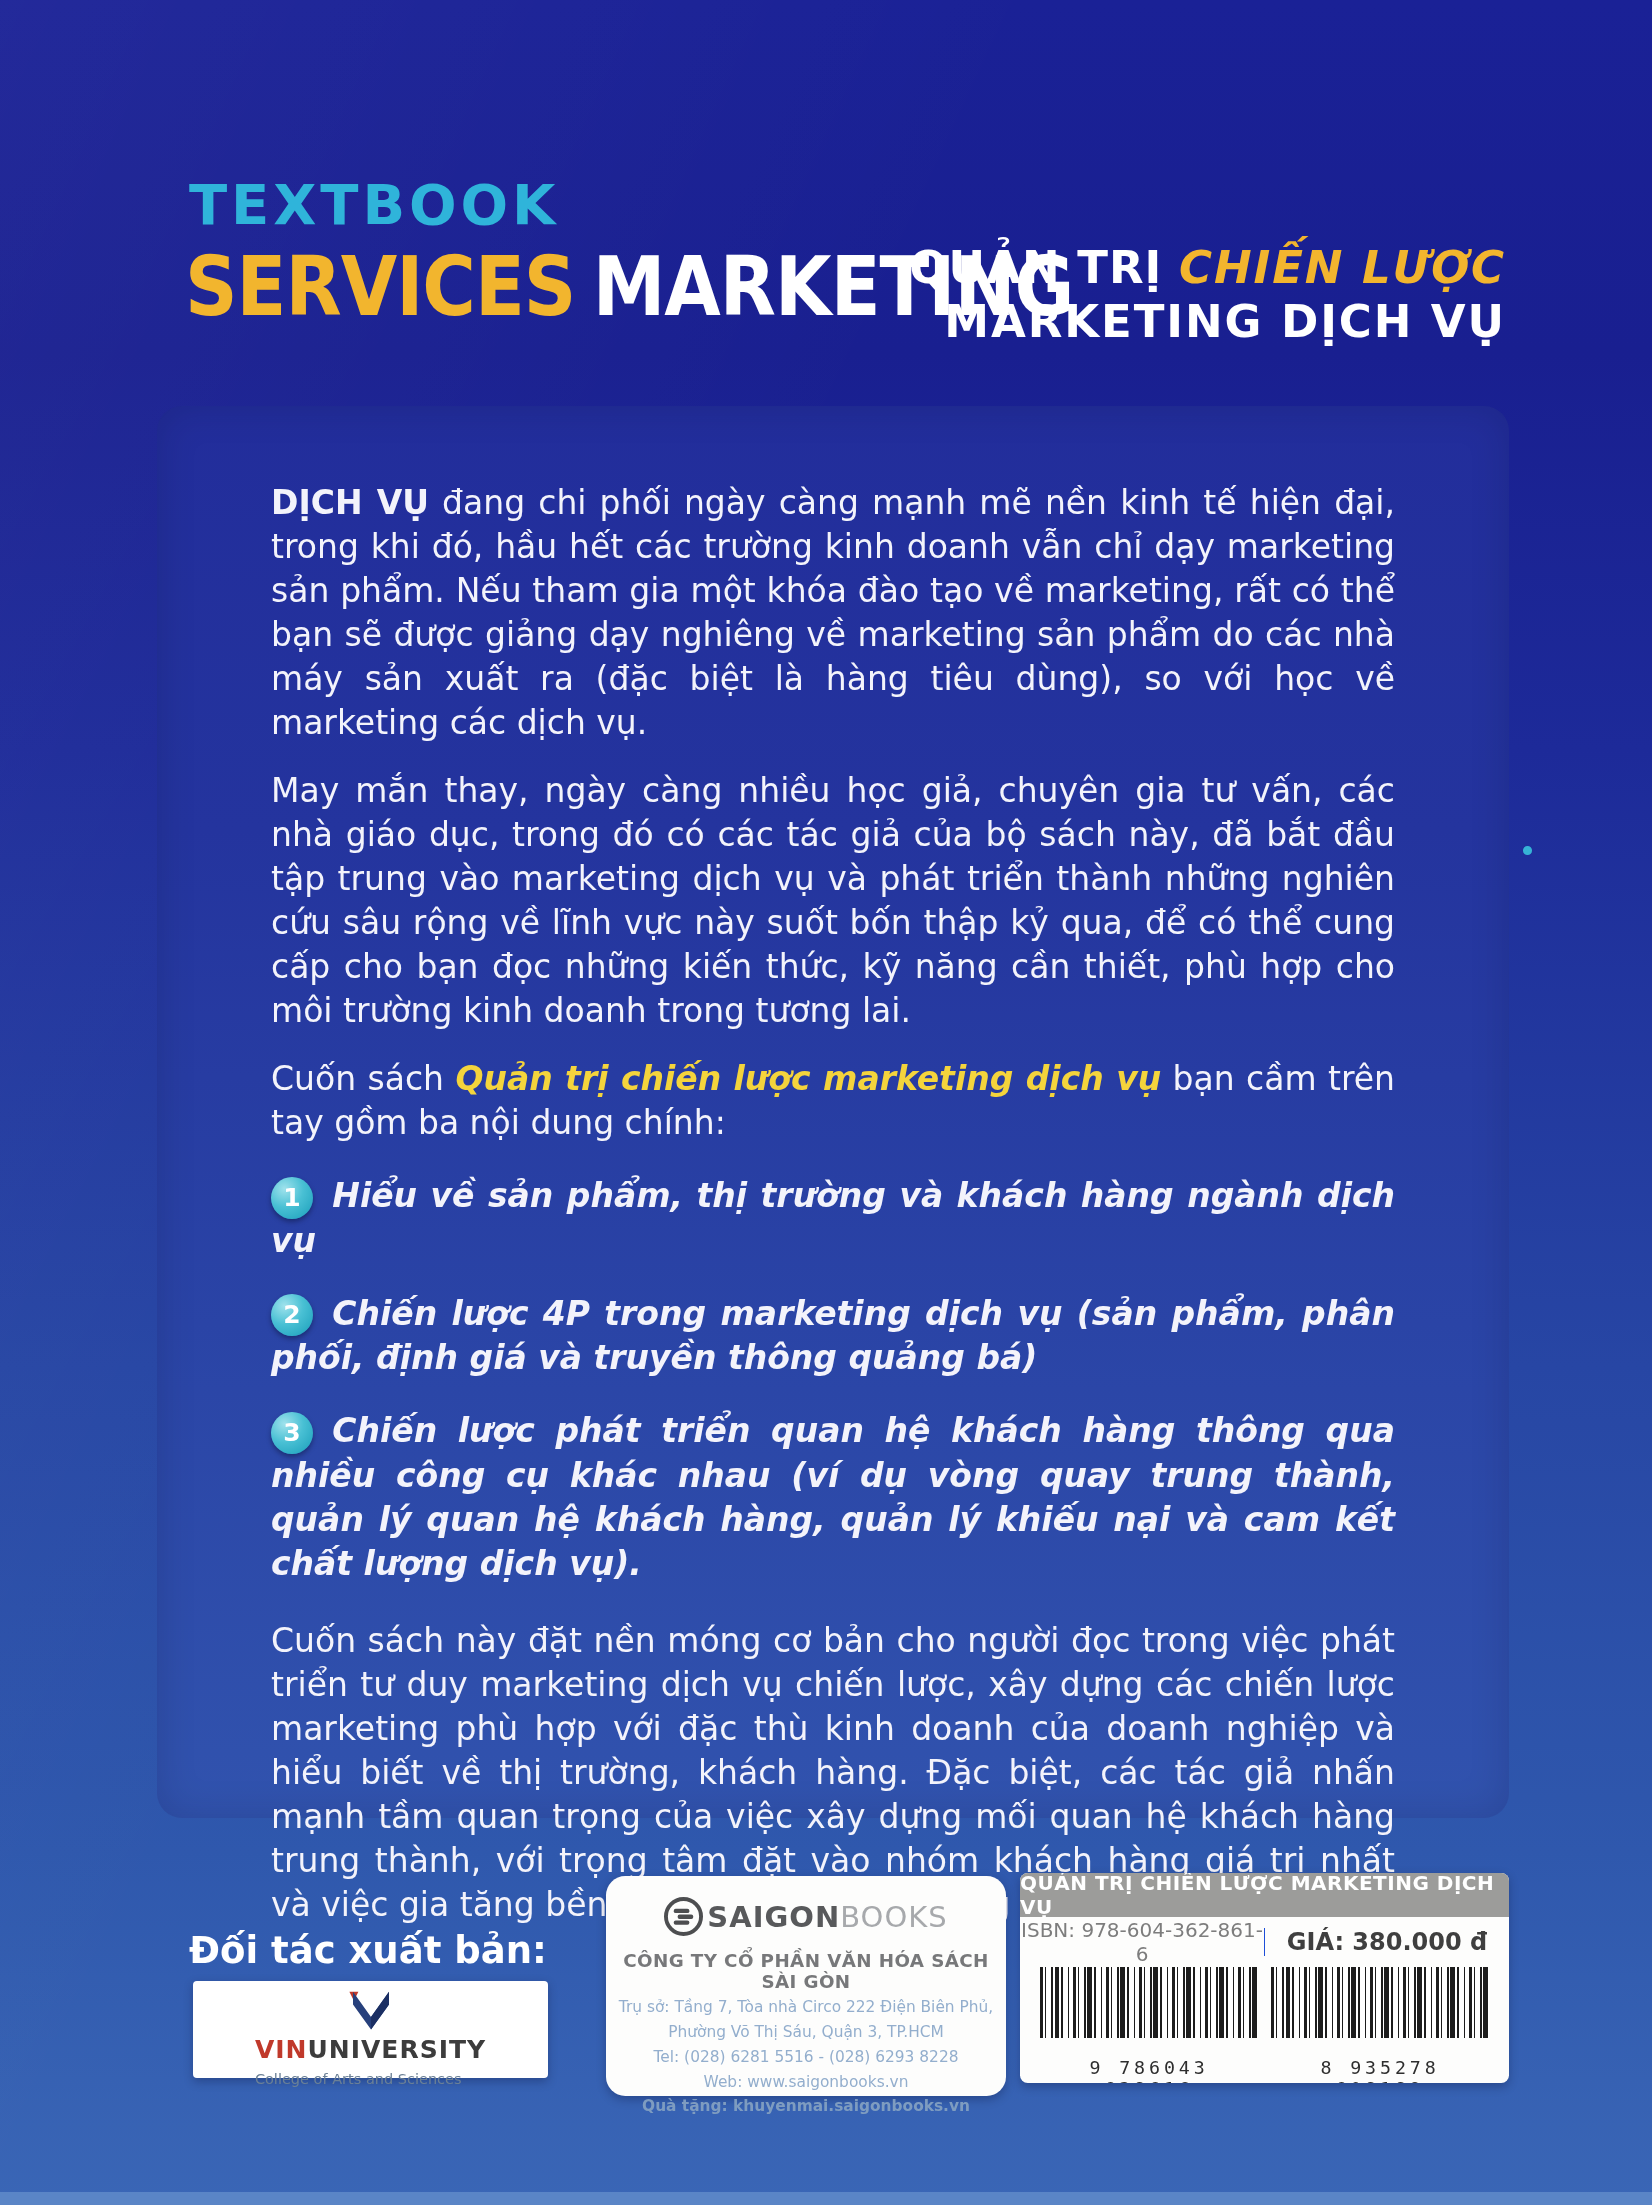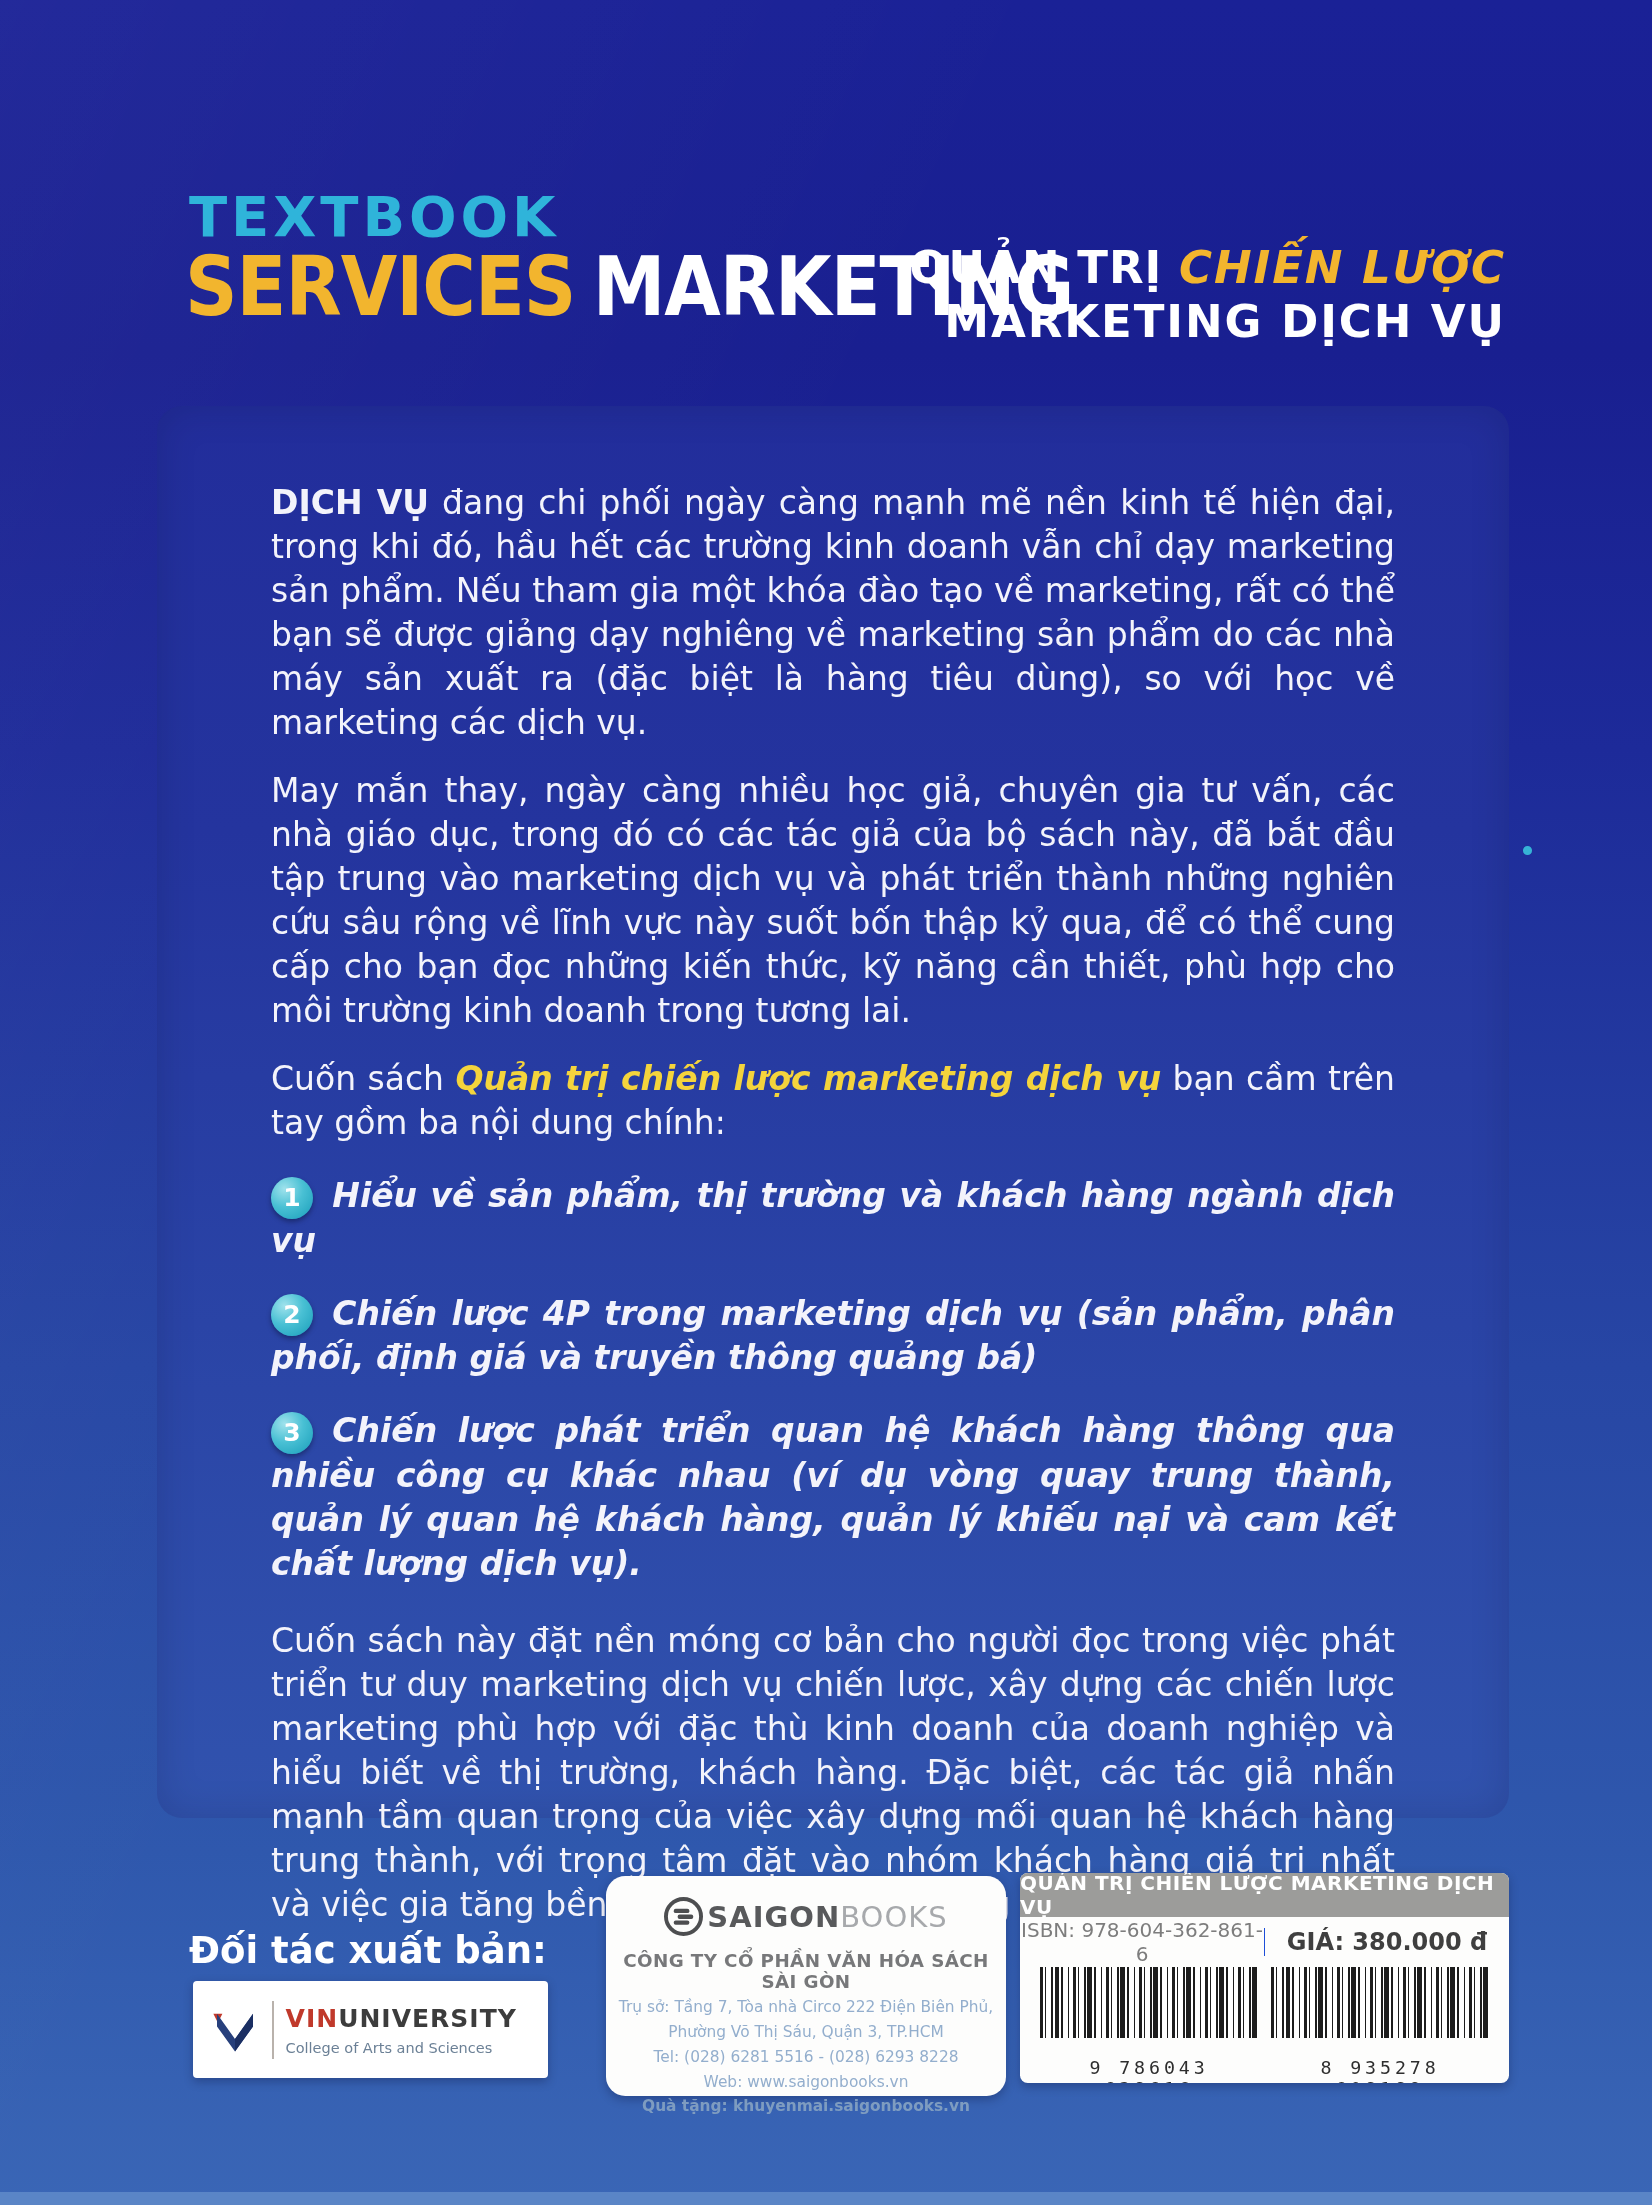--- a/index.html
+++ b/index.html
@@ -9,21 +9,21 @@
   .cover {
     position:relative; width:1653px; height:2205px; overflow:hidden;
     background:
       linear-gradient(115deg, rgba(255,255,255,0.04) 0%, rgba(255,255,255,0) 40%),
       linear-gradient(180deg, #1a2196 0%, #191f90 16%, #1d2a99 34%, #2746a4 62%, #2f58ad 84%, #3a66b6 100%);
   }
   .bottom-strip { position:absolute; left:0; bottom:0; width:100%; height:13.5px;
     background:#5a85c6; }
 
   
-  .series { position:absolute; left:189px; top:184px;
+  .series { position:absolute; left:189px; top:172px;
     font-size:56px; font-weight:800; letter-spacing:3.9px; color:#2fb4da; }
   .en-title { position:absolute; left:185px; top:239px; white-space:nowrap;
     font-size:73px; font-weight:900; letter-spacing:-1px; transform:scaleY(1.12);
     transform-origin:left top; }
   .en-title .y { color:#f2b52e; margin-right:17.4px; }
   .en-title .w { color:#ffffff; }
 
   .vn-title { position:absolute; right:147px; top:241px; text-align:right;
     color:#ffffff; font-weight:800; line-height:1.2; }
   .vn-title .l1 { font-size:45px; letter-spacing:1px; }
@@ -47,21 +47,21 @@
     align-items:center; justify-content:center; vertical-align:middle;
     margin-right:19.3px; box-shadow:0 2.9px 5.8px rgba(0,0,20,0.35); }
   .speck { position:absolute; left:1366px; top:440px; width:8.7px; height:8.7px;
     border-radius:50%; background:#39c2dd; opacity:.9; }
 
   
   .partner-label { position:absolute; left:189px; top:1929px;
     font-size:37px; font-weight:800; color:#ffffff; }
   .vinuni-card { position:absolute; left:193px; top:1981px; width:355px; height:97px;
     background:#ffffff; border-radius:3.9px; display:flex; align-items:center;
-    padding:0 15.4px; box-shadow:0 3.9px 9.7px rgba(0,0,30,.25); }
+    padding:0 15.4px; box-shadow:0 3.9px 9.7px rgba(0,0,30,.25);flex-direction:column; }
   .vinuni-mark { width:54px; height:54px; flex:0 0 auto; }
   .vinuni-divider { width:1.9px; height:58px; background:#b9b2ac; margin:0 11.6px 0 9.7px; }
   .vinuni-text .line1 { font-size:25px; font-weight:800; letter-spacing:1px; }
   .vinuni-text .line1 .vin { color:#c0392b; }
   .vinuni-text .line1 .uni { color:#3c3c3c; }
   .vinuni-text .line2 { font-size:14.5px; color:#6b8096; margin-top:7px; }
 
   .sgb-card { position:absolute; left:606px; top:1876px; width:400px; height:220px;
     background:#fdfdfc; border-radius:19.3px; text-align:center; padding-top:21px;
     box-shadow:0 3.9px 9.7px rgba(0,0,30,.25); }

